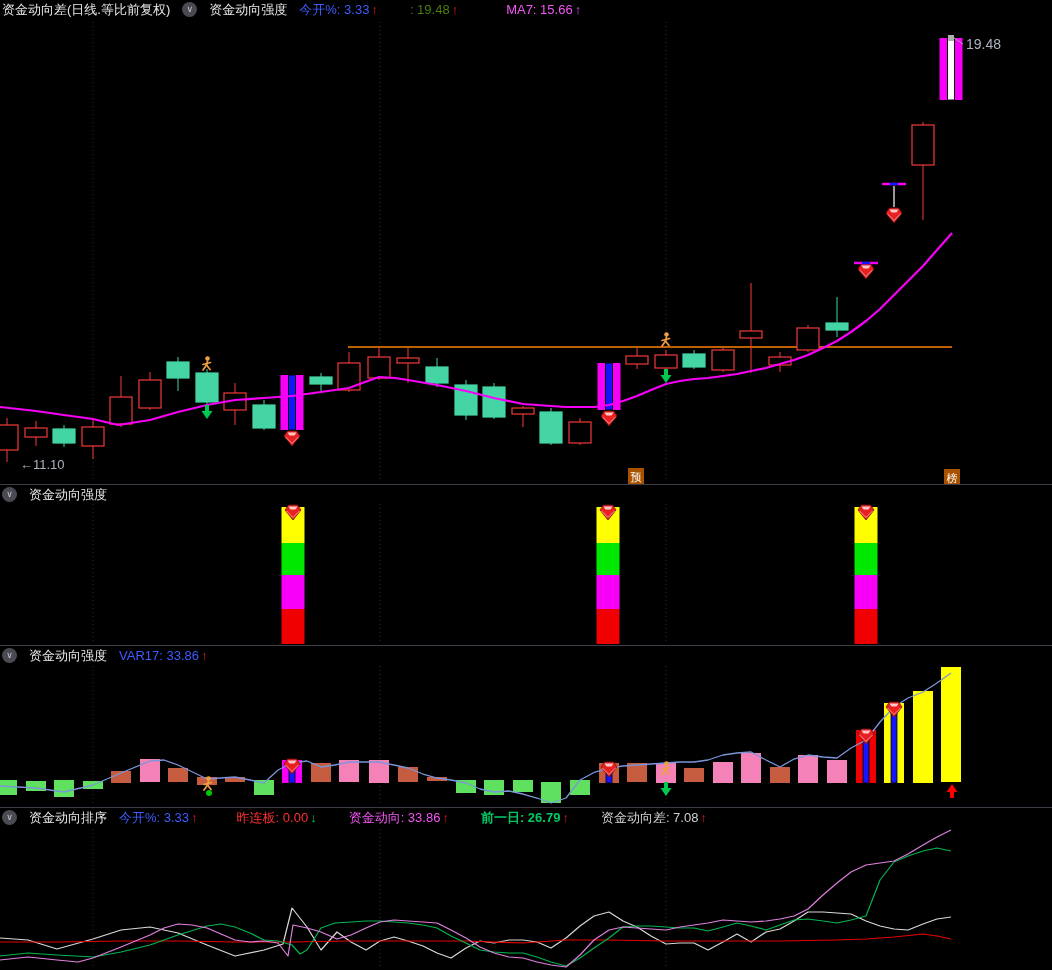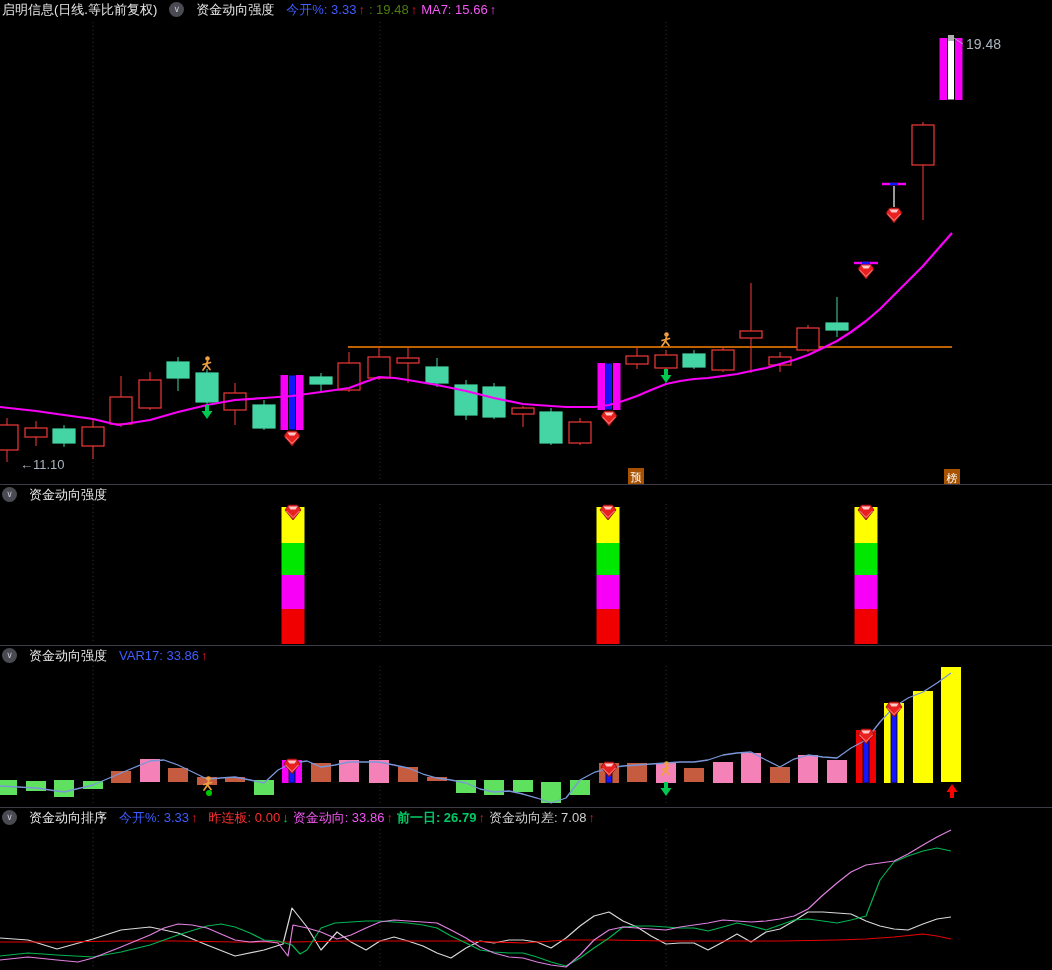--- a/index.html
+++ b/index.html
@@ -3,45 +3,45 @@
 <meta charset="utf-8">
 <style>
   html,body{margin:0;padding:0;background:#000;}
   #app{position:relative;width:1052px;height:970px;background:#000;overflow:hidden;
        font-family:"Liberation Sans",sans-serif;}
   .hdr{position:absolute;left:2px;height:17px;display:flex;align-items:center;
        font-size:13px;white-space:nowrap;gap:12px;}
   .ttl{color:#e6e6e6;}
   .cicon{display:inline-block;width:15px;height:15px;border-radius:50%;background:#4a4a52;
          color:#c8c8d0;font-size:9px;line-height:15px;text-align:center;flex:0 0 auto;}
-  .fields{display:flex;gap:4px;}
+  .fields{display:flex;gap:32px;}
   .fld{display:flex;gap:2px;align-items:center;}
   .sep{position:absolute;left:0;width:1052px;height:1px;background:#3c3c46;}
   svg{position:absolute;left:0;display:block;}
 </style>
 </head>
 <body>
 
 <div id="app">
 
   <div class="hdr" id="hdr-main" style="top:1px">
-    <span class="ttl">启明信息(日线.等比前复权)</span>
+    <span class="ttl">资金动向差(日线.等比前复权)</span>
     <span class="cicon">∨</span>
     <span class="ttl">资金动向强度</span>
     <span class="fields">
         <span class="fld">
           <span style="color: rgb(63, 92, 255);">今开%: 3.33</span>
           <span style="color: rgb(250, 20, 40);">↑</span>
         </span>
         <span class="fld">
           <span style="color: #4d7c0f;">: 19.48</span>
           <span style="color: rgb(250, 20, 40);">↑</span>
         </span>
         <span class="fld">
-          <span style="color: rgb(245, 86, 245);">MA7: 15.66</span>
+          <span style="color: rgb(245, 86, 245); margin-left: 16px;">MA7: 15.66</span>
           <span style="color: rgb(245, 86, 245);">↑</span>
         </span>
       </span>
   </div>
 
   <svg id="svg-main" width="1052" height="463" viewBox="0 21 1052 463" style="top:21px">
       <line x1="93" y1="22" x2="93" y2="482" stroke="#2e2e2e" stroke-width="1" stroke-dasharray="1 3"></line>
       <line x1="380" y1="22" x2="380" y2="482" stroke="#2e2e2e" stroke-width="1" stroke-dasharray="1 3"></line>
       <line x1="666" y1="22" x2="666" y2="482" stroke="#2e2e2e" stroke-width="1" stroke-dasharray="1 3"></line>
       <line x1="348" y1="347" x2="952" y2="347" stroke="#ff8000" stroke-width="1.3"></line>

